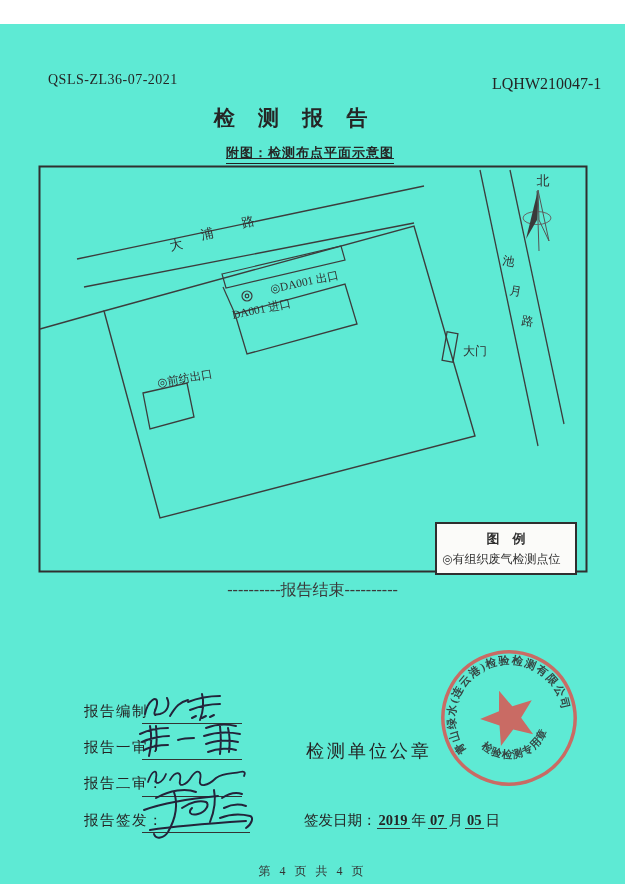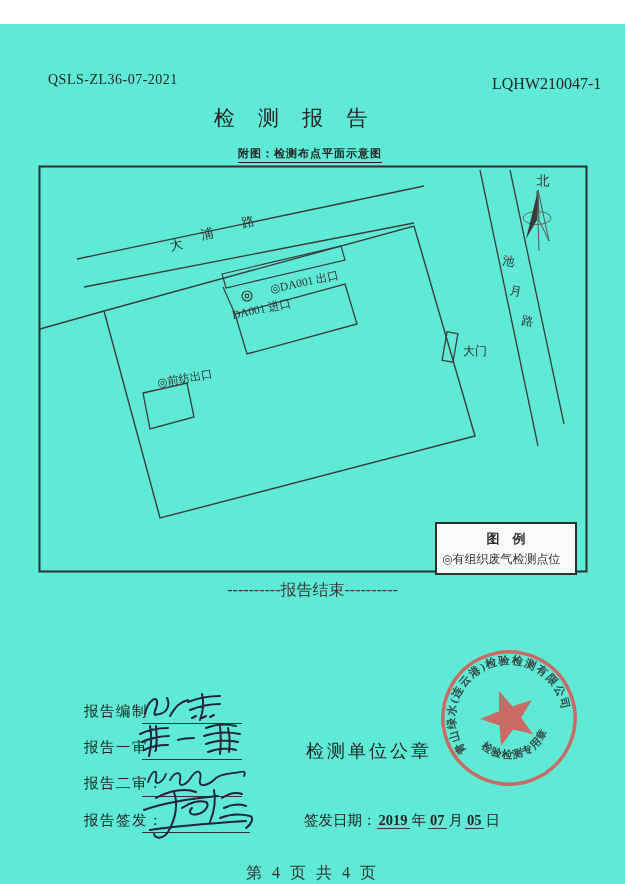--- a/index.html
+++ b/index.html
@@ -6,37 +6,37 @@
   .page{
     position:relative; width:625px; height:884px;
     background:#5eead4; overflow:hidden;
     font-family:"Liberation Serif","DejaVu Serif",serif;
     color:#252525;
     margin-top:24px;
   }
   .code-left{position:absolute; left:48px; top:48px; font-size:14px; letter-spacing:.5px;}
   .code-right{position:absolute; left:492px; top:51px; font-size:16px;}
   .doc-title{position:absolute; left:0; top:80px; width:590px; text-align:center;
-    font-size:21px; font-weight:normal; letter-spacing:9px;}
+    font-size:21px; font-weight:bold; letter-spacing:9px;}
   .fig-caption-wrap{position:absolute; left:0; top:119px; width:620px; text-align:center;}
-  .fig-caption{display:inline-block; font-size:11px; font-weight:bold;
-    border-bottom:1.5px solid #222; padding-bottom:1px; letter-spacing:1px;}
+  .fig-caption{display:inline-block; font-size:13px; font-weight:bold;
+    border-bottom:1.5px solid #222; padding-bottom:1px; letter-spacing:1px;text-decoration:underline;}
   .diagram{position:absolute; left:38px; top:141px;}
   svg text{font-family:"Liberation Serif","DejaVu Serif",serif; fill:#303030;}
   .end-marker{position:absolute; left:0; top:556px; width:625px; text-align:center;
     font-size:16px; color:#3a3a3a;}
   .sig-label{position:absolute; left:84px; font-size:14.5px; letter-spacing:1.5px;}
   .sig-line{position:absolute; left:142px; width:100px; border-bottom:1.5px solid #333; height:0;}
   .sig-svg{position:absolute;}
   .seal-caption{position:absolute; left:306px; top:715px; font-size:18px; letter-spacing:3px;}
   .date-row{position:absolute; left:304px; top:787px; font-size:14.5px;}
   .date-num{font-weight:bold; border-bottom:1.5px solid #333; padding:0 2px;}
   .date-unit{padding:0 2px;}
   .footer{position:absolute; left:0; top:839px; width:625px; text-align:center;
-    font-size:16px; letter-spacing:3px; color:#333;}
+    font-size:12px; letter-spacing:3px; color:#333;}
   .stamp{position:absolute; left:424px; top:612px; opacity:.88;}
 </style>
 </head>
 <body>
 
 <div class="page">
 
   <div class="code-left">QSLS-ZL36-07-2021</div>
   <div class="code-right">LQHW210047-1</div>
   <div class="doc-title">检 测 报 告</div>

